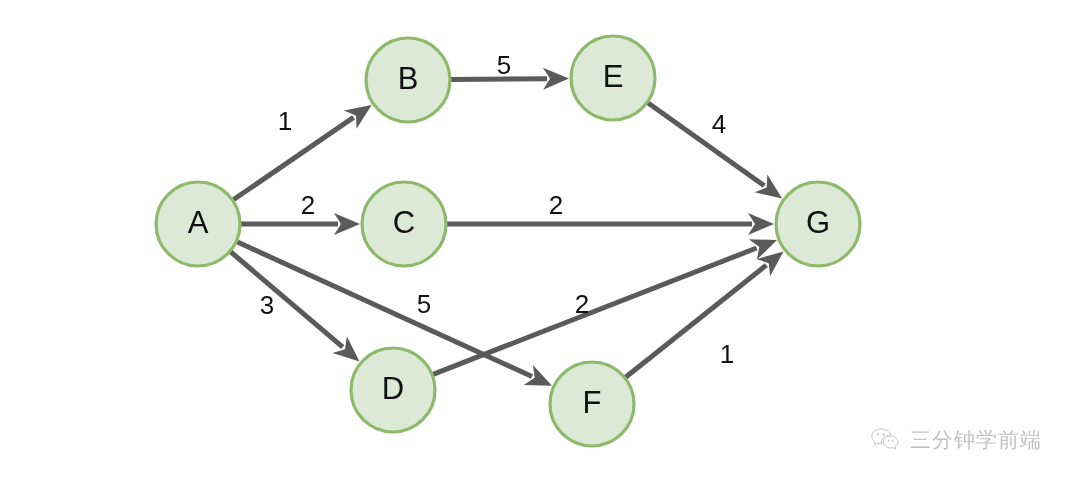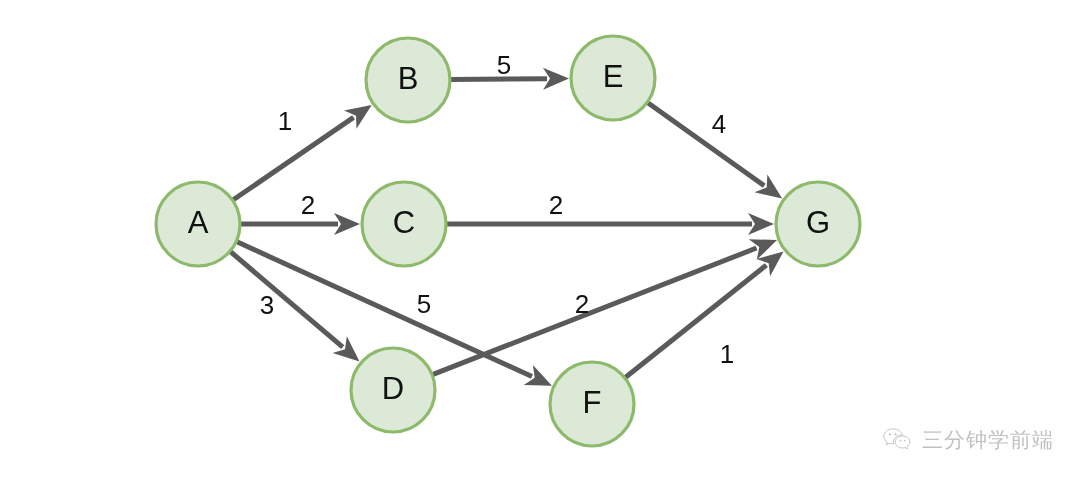--- a/index.html
+++ b/index.html
@@ -52,21 +52,21 @@
     fill: #111111;
     font-family: "Liberation Sans", sans-serif;
     font-size: 26px;
     font-weight: 400;
     text-anchor: middle;
     dominant-baseline: middle;
     pointer-events: none;
   }
   #watermark {
     position: absolute;
-    right: 14px;
+    right: 26px;
     bottom: 28px;
     display: flex;
     align-items: center;
     gap: 10px;
     opacity: 0.62;
     user-select: none;
   }
   #watermark .wm-text {
     font-family: "DejaVu Sans", sans-serif;
     font-size: 21px;

